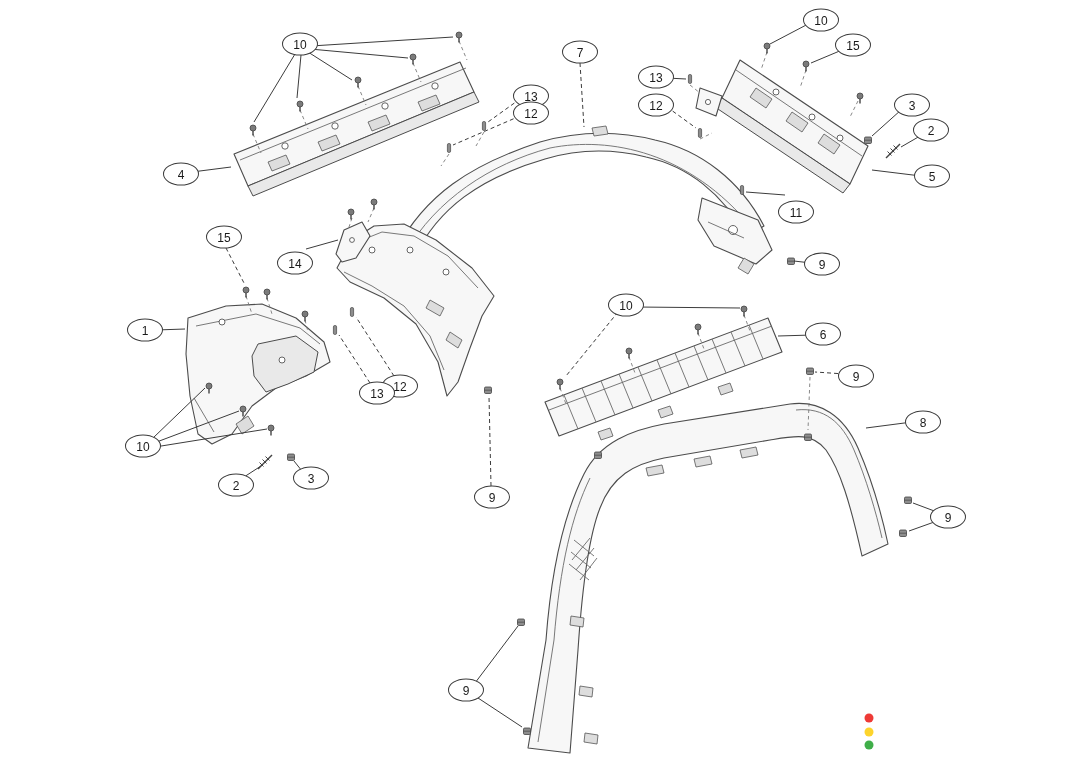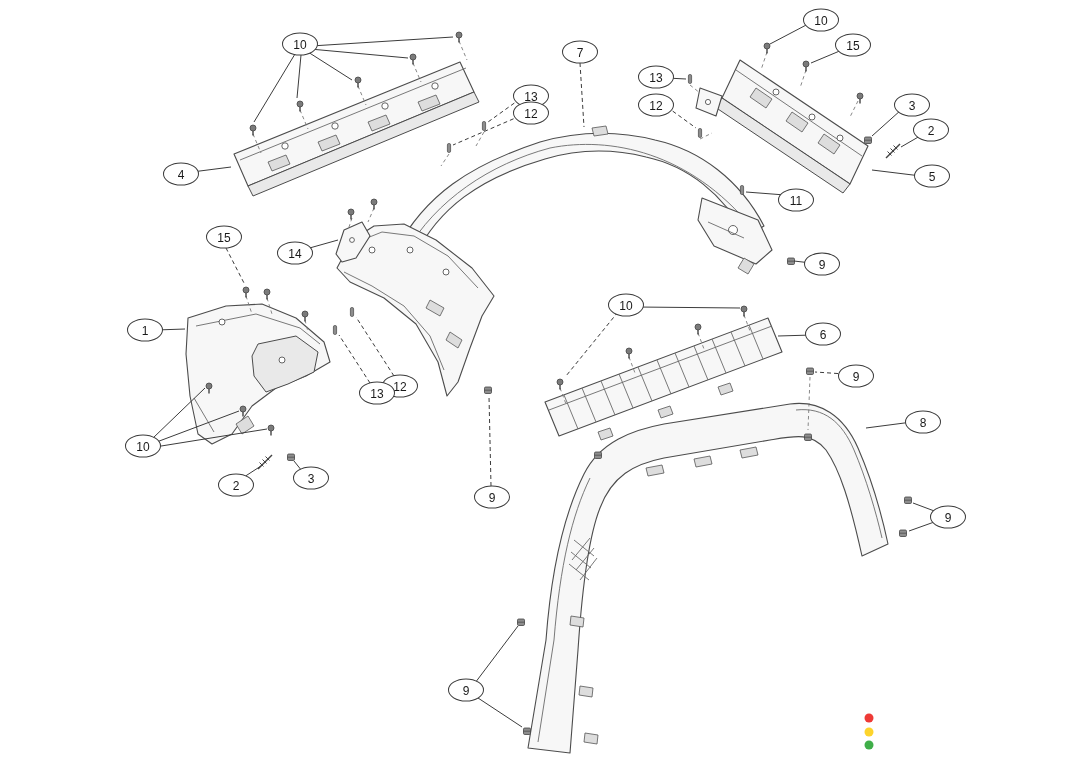--- a/index.html
+++ b/index.html
@@ -271,27 +271,27 @@
       </div>
       <div class="callout" style="left: 531px; top: 96px;">
         <span>13</span>
       </div>
       <div class="callout" style="left: 531px; top: 113px;">
         <span>12</span>
       </div>
       <div class="callout" style="left: 181px; top: 174px;">
         <span>4</span>
       </div>
-      <div class="callout" style="left: 796px; top: 200px;">
+      <div class="callout" style="left: 796px; top: 212px;">
         <span>11</span>
       </div>
       <div class="callout" style="left: 224px; top: 237px;">
         <span>15</span>
       </div>
-      <div class="callout" style="left: 295px; top: 253px;">
+      <div class="callout" style="left: 295px; top: 263px;">
         <span>14</span>
       </div>
       <div class="callout" style="left: 822px; top: 264px;">
         <span>9</span>
       </div>
       <div class="callout" style="left: 626px; top: 305px;">
         <span>10</span>
       </div>
       <div class="callout" style="left: 823px; top: 334px;">
         <span>6</span>

